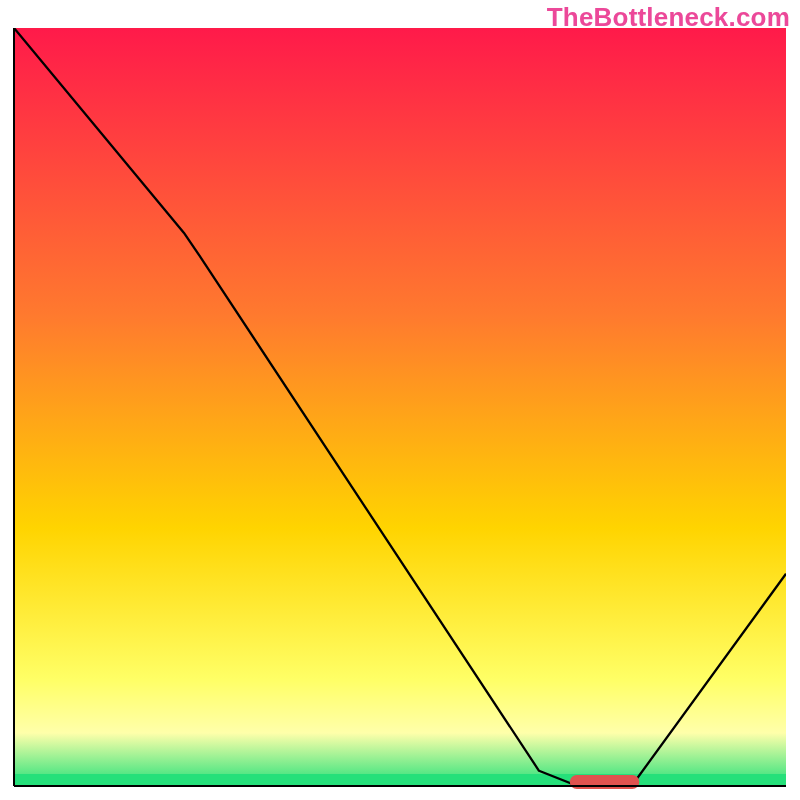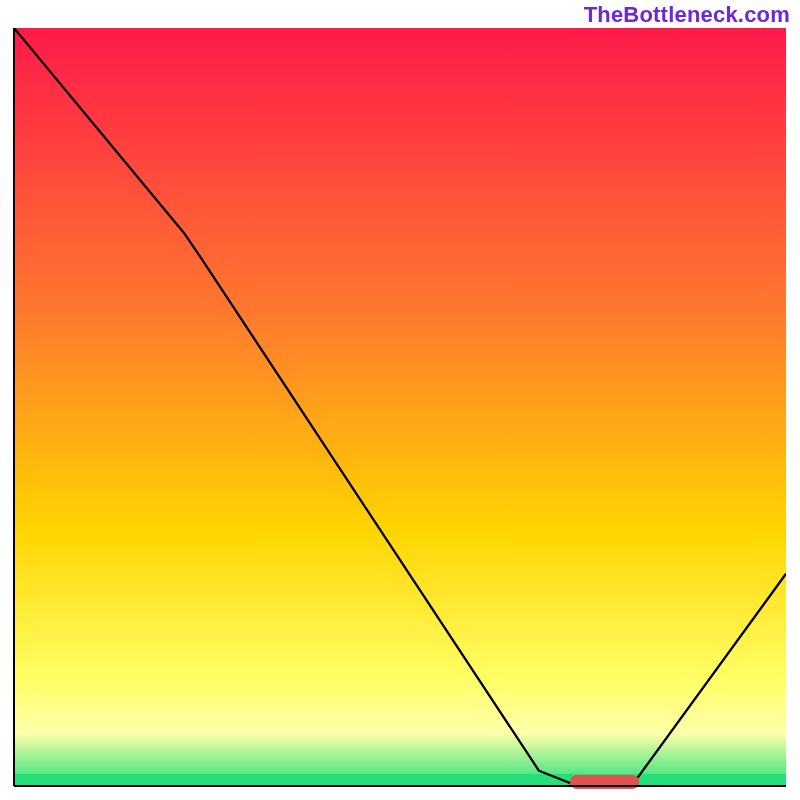--- a/index.html
+++ b/index.html
@@ -15,23 +15,23 @@
   .stage {
     position: relative;
     width: 800px;
     height: 800px;
   }
 
   .attribution {
     position: absolute;
     top: 2px;
     right: 10px;
-    font-size: 22px;
+    font-size: 26px;
     font-weight: 600;
-    color: #6d28d9;
+    color: #ec4899;
     letter-spacing: 0.2px;
     text-shadow: 0 0 1px rgba(0,0,0,0.05);
   }
 
   svg.plot {
     position: absolute;
     top: 28px;  
     left: 0;
     width: 800px;
     height: 772px;

